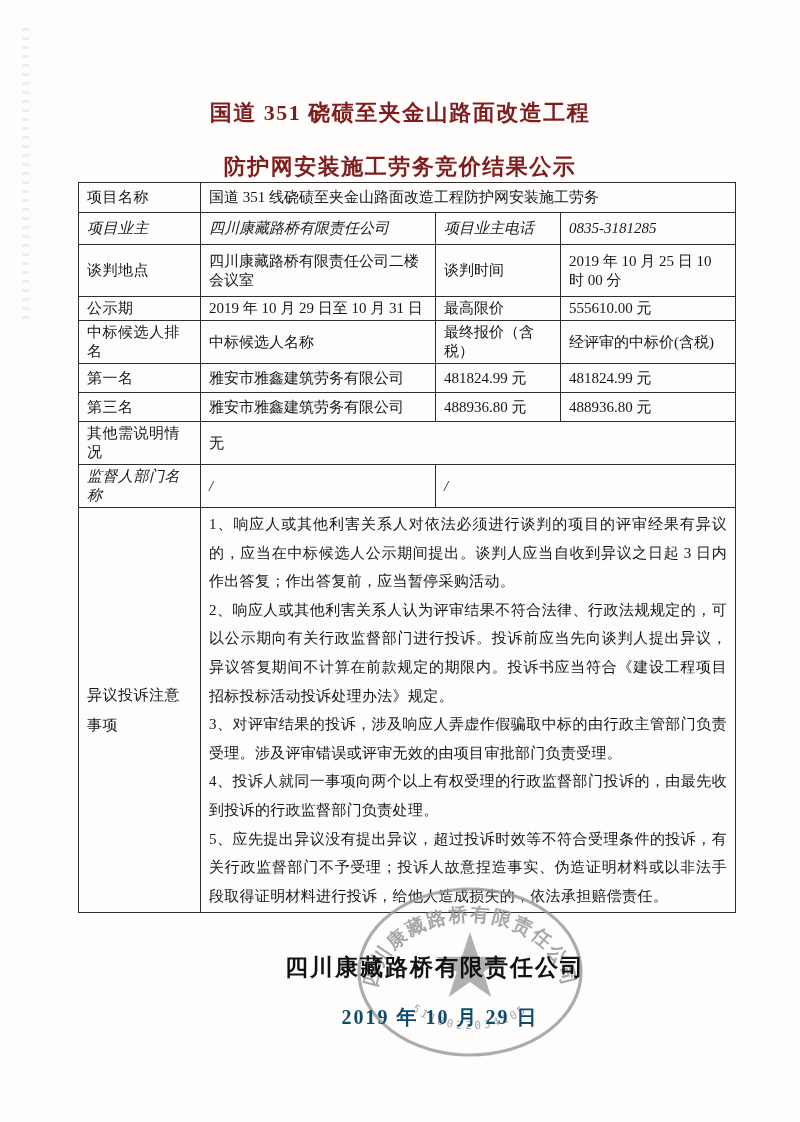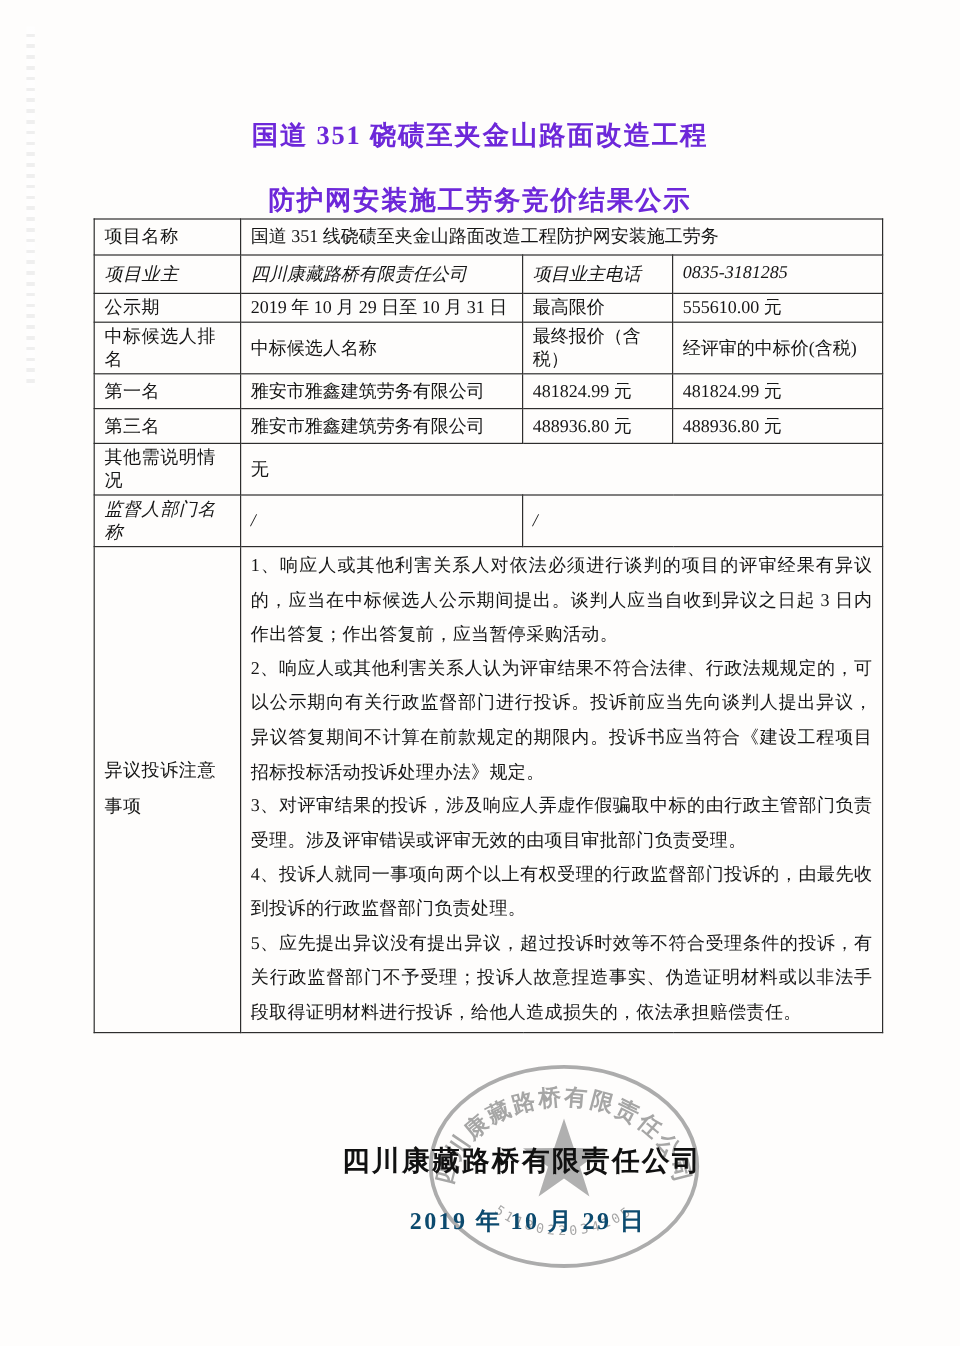--- a/index.html
+++ b/index.html
@@ -7,21 +7,21 @@
     position:relative;width:800px;height:1122px;background:#fefdfc;overflow:hidden;
     font-family:"Liberation Serif","DejaVu Serif",serif;color:#1b1b1b;
   }
   .scan-artifact{
     position:absolute;left:22px;top:22px;width:7px;height:300px;
     background:repeating-linear-gradient(#ffffff 0 6px,#e9e9e9 6px 9px);
     opacity:.7;
   }
   .title-line{
     position:absolute;left:0;width:800px;text-align:center;
-    font-weight:700;font-size:22px;letter-spacing:1.5px;color:#6d28d9;
+    font-weight:700;font-size:22px;letter-spacing:1.5px;color:#7f1d1d;
   }
   #title1{top:98px;}
   #title2{top:152px;}
   table.doc{
     position:absolute;top:182px;left:78px;width:657px;
     border-collapse:collapse;table-layout:fixed;
     font-size:15px;color:#161616;
   }
   table.doc td{
     border:1.6px solid #2e2e2e;
@@ -68,20 +68,26 @@
     <tbody>
         <tr class="r1">
       <td class="lbl">项目名称</td>
       <td colspan="3">国道 351 线硗碛至夹金山路面改造工程防护网安装施工劳务</td>
     </tr>
     <tr class="r2">
       <td class="lbl">项目业主</td>
       <td>四川康藏路桥有限责任公司</td>
       <td>项目业主电话</td>
       <td>0835-3181285</td>
+    </tr>
+    <tr class="r3">
+      <td class="lbl">谈判地点</td>
+      <td>四川康藏路桥有限责任公司二楼会议室</td>
+      <td>谈判时间</td>
+      <td>2019 年 10 月 25 日 10 时 00 分</td>
     </tr>
     <tr class="r4">
       <td class="lbl">公示期</td>
       <td>2019 年 10 月 29 日至 10 月 31 日</td>
       <td>最高限价</td>
       <td>555610.00 元</td>
     </tr>
     <tr class="r5">
       <td class="lbl">中标候选人排名</td>
       <td>中标候选人名称</td>

